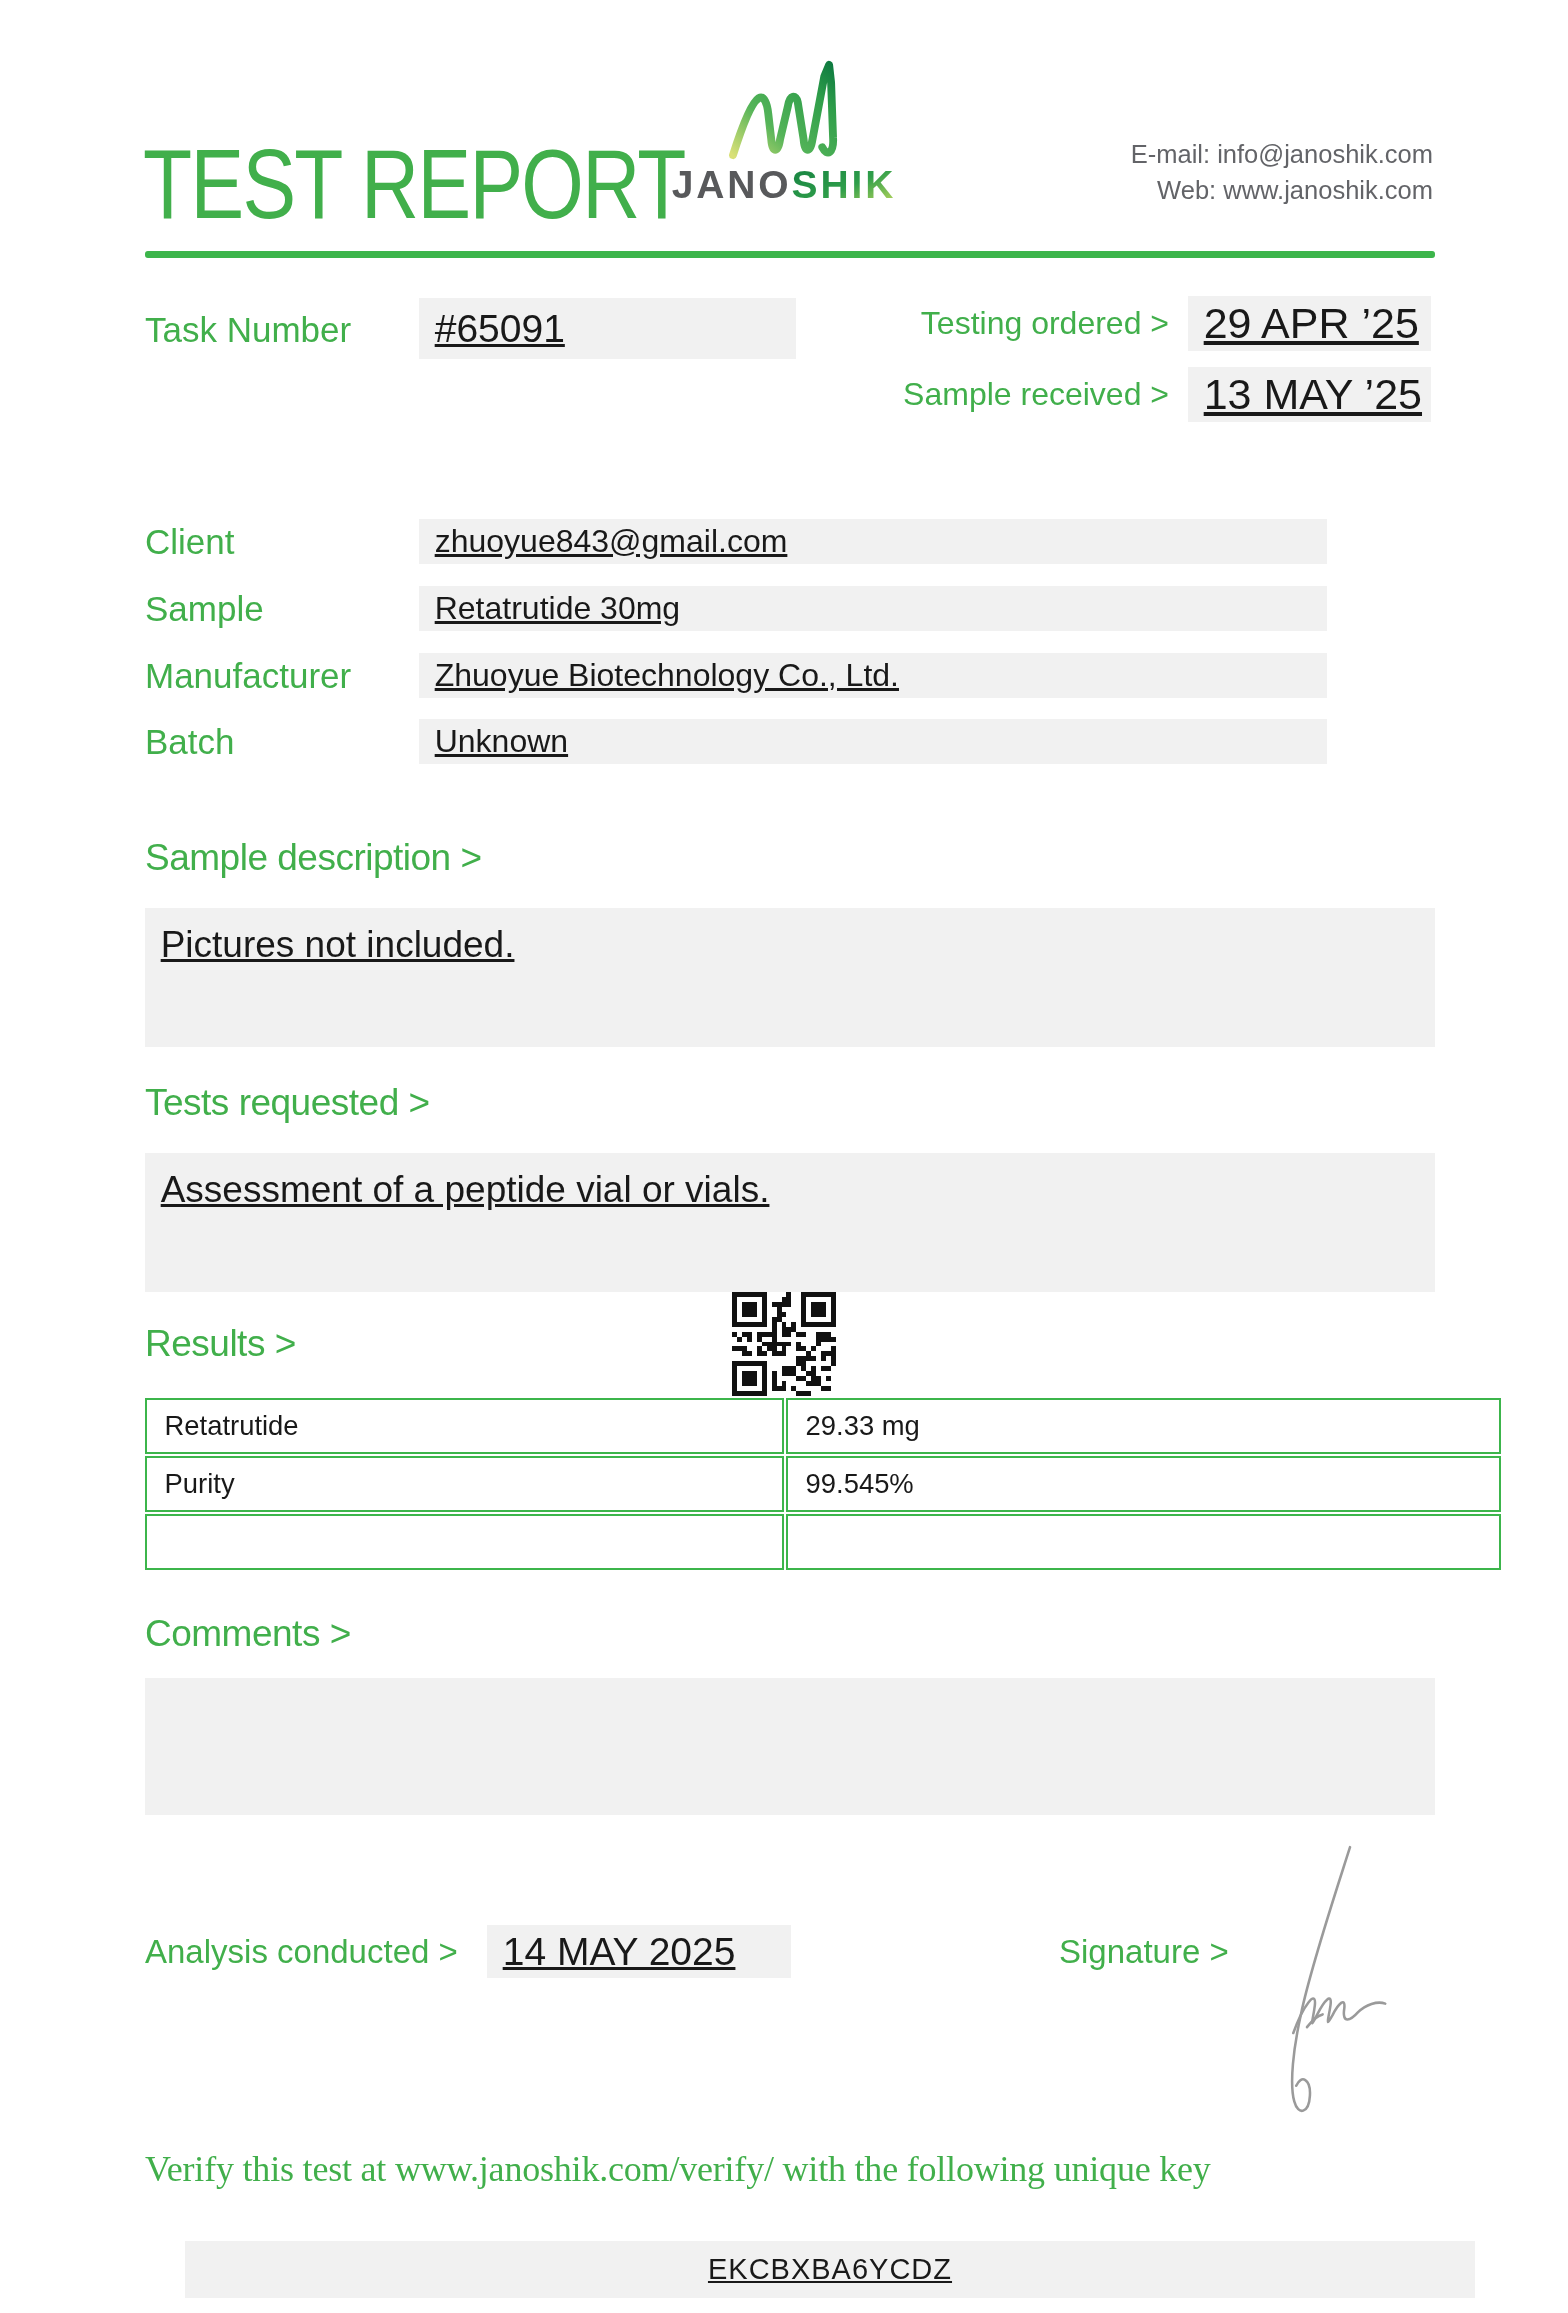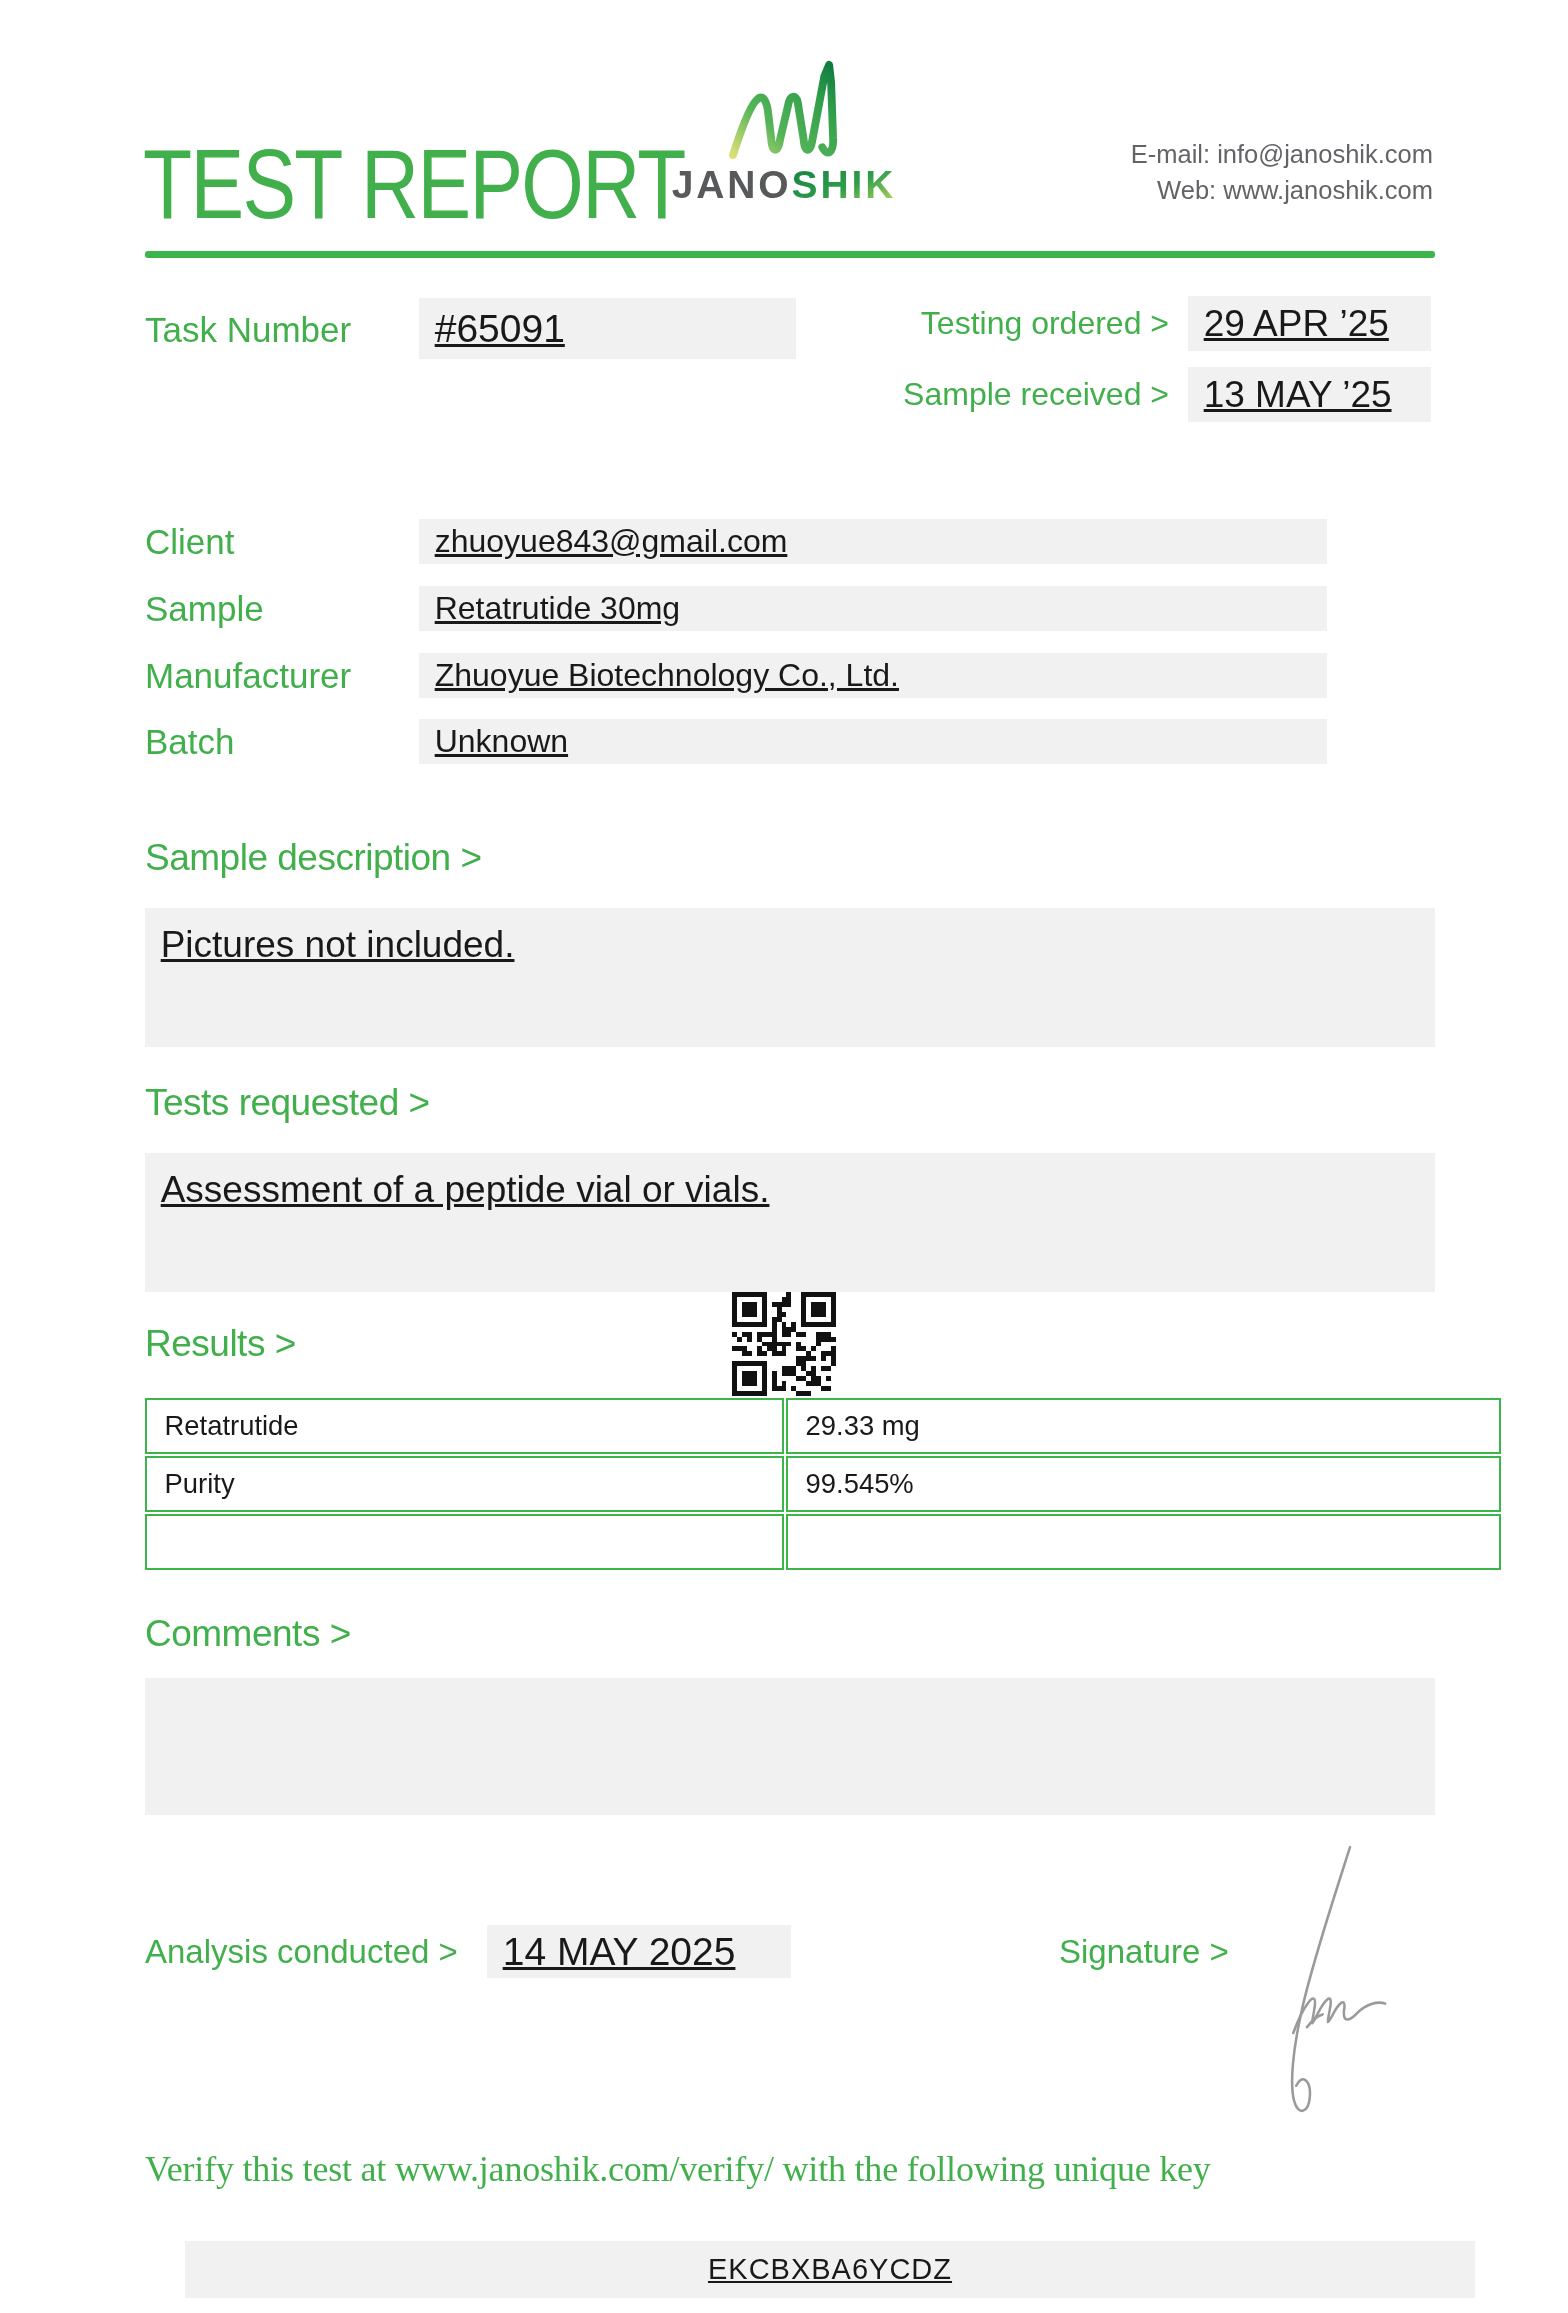--- a/index.html
+++ b/index.html
@@ -25,21 +25,21 @@
                   -webkit-background-clip:text;background-clip:text;color:transparent;}
   .contact{right:135px;top:137px;text-align:right;font-size:25.5px;line-height:1.4;color:var(--muted);white-space:nowrap;}
   .rule{left:145px;top:251px;width:1290px;height:6.9px;background:var(--border);border-radius:2.9px;}
 
   
   .task-label{left:145px;top:300px;font-size:35px;line-height:59px;}
   .task-box{left:419px;top:298px;width:377px;height:61px;font-size:39px;}
   .date-label{width:306px;text-align:right;font-size:32px;line-height:55px;white-space:nowrap;}
   .ordered-label{left:863px;top:296px;}
   .received-label{left:863px;top:367px;}
-  .date-box{left:1188px;width:243px;height:55px;font-size:37px;}
+  .date-box{left:1188px;width:243px;height:55px;font-size:43px;}
   .ordered-box{top:296px;}
   .received-box{top:367px;}
 
   
   .d-label{left:145px;font-size:35px;line-height:45px;white-space:nowrap;}
   .d-box{left:419px;width:908px;height:45px;font-size:32px;white-space:nowrap;}
 
   
   .sec-box{left:145px;width:1290px;height:139px;padding:15.7px 15.7px;font-size:37px;}
 

